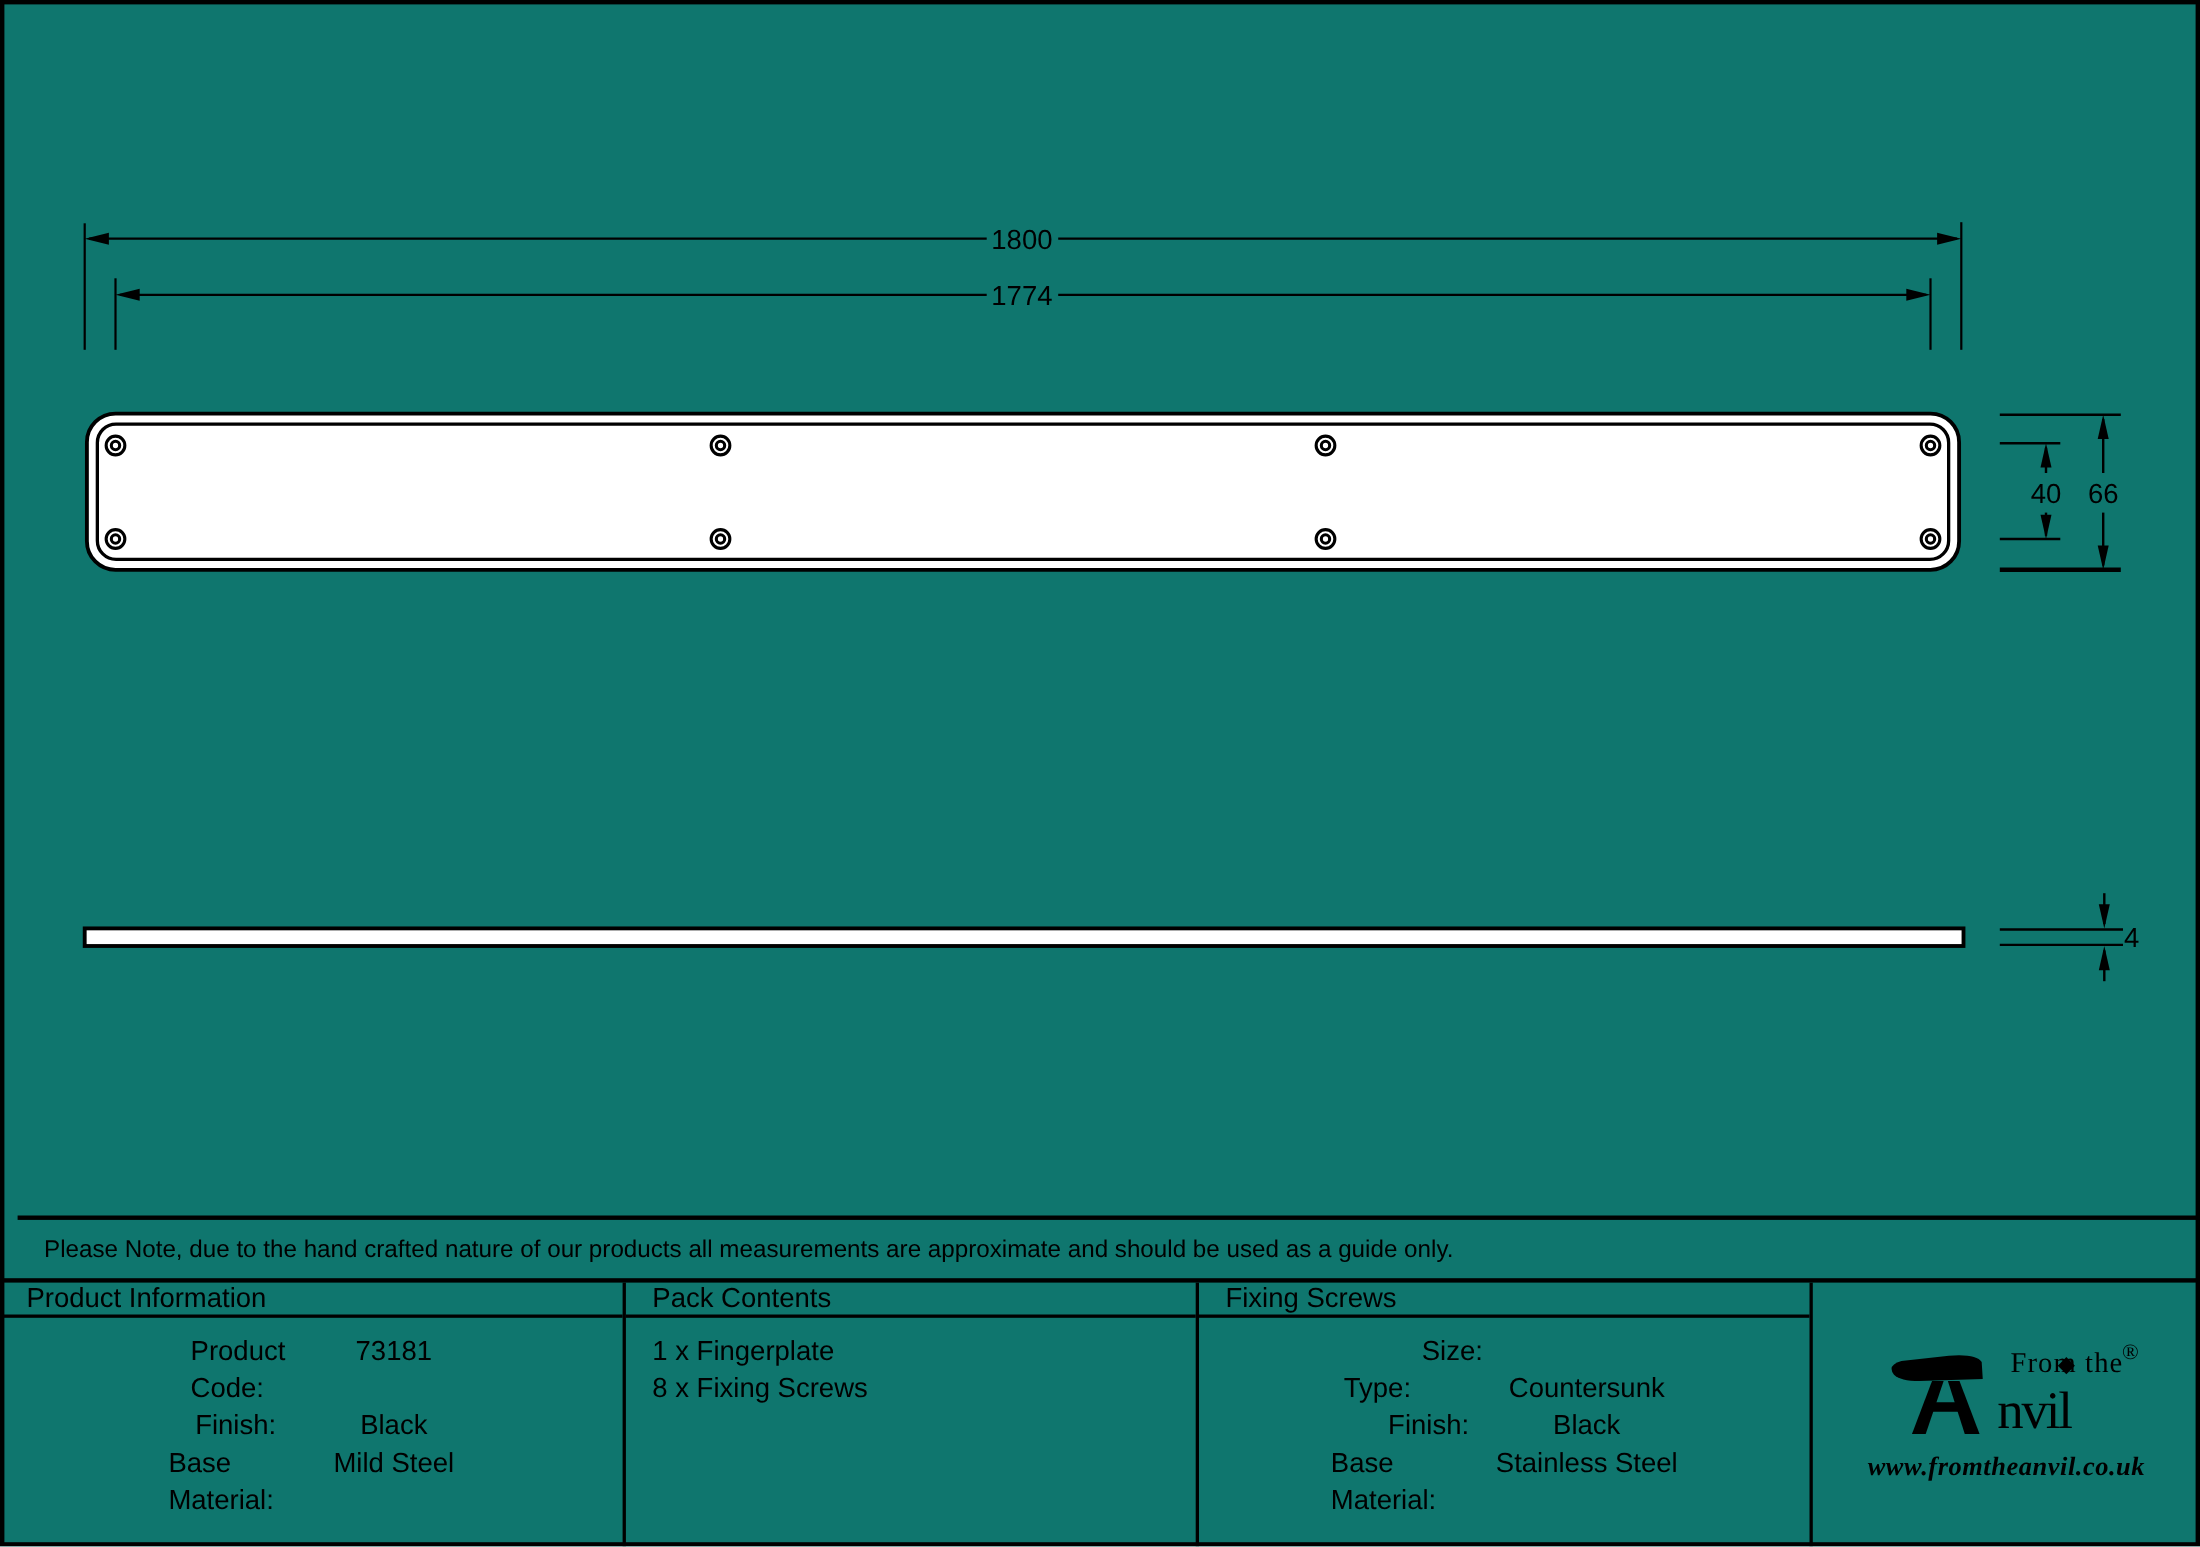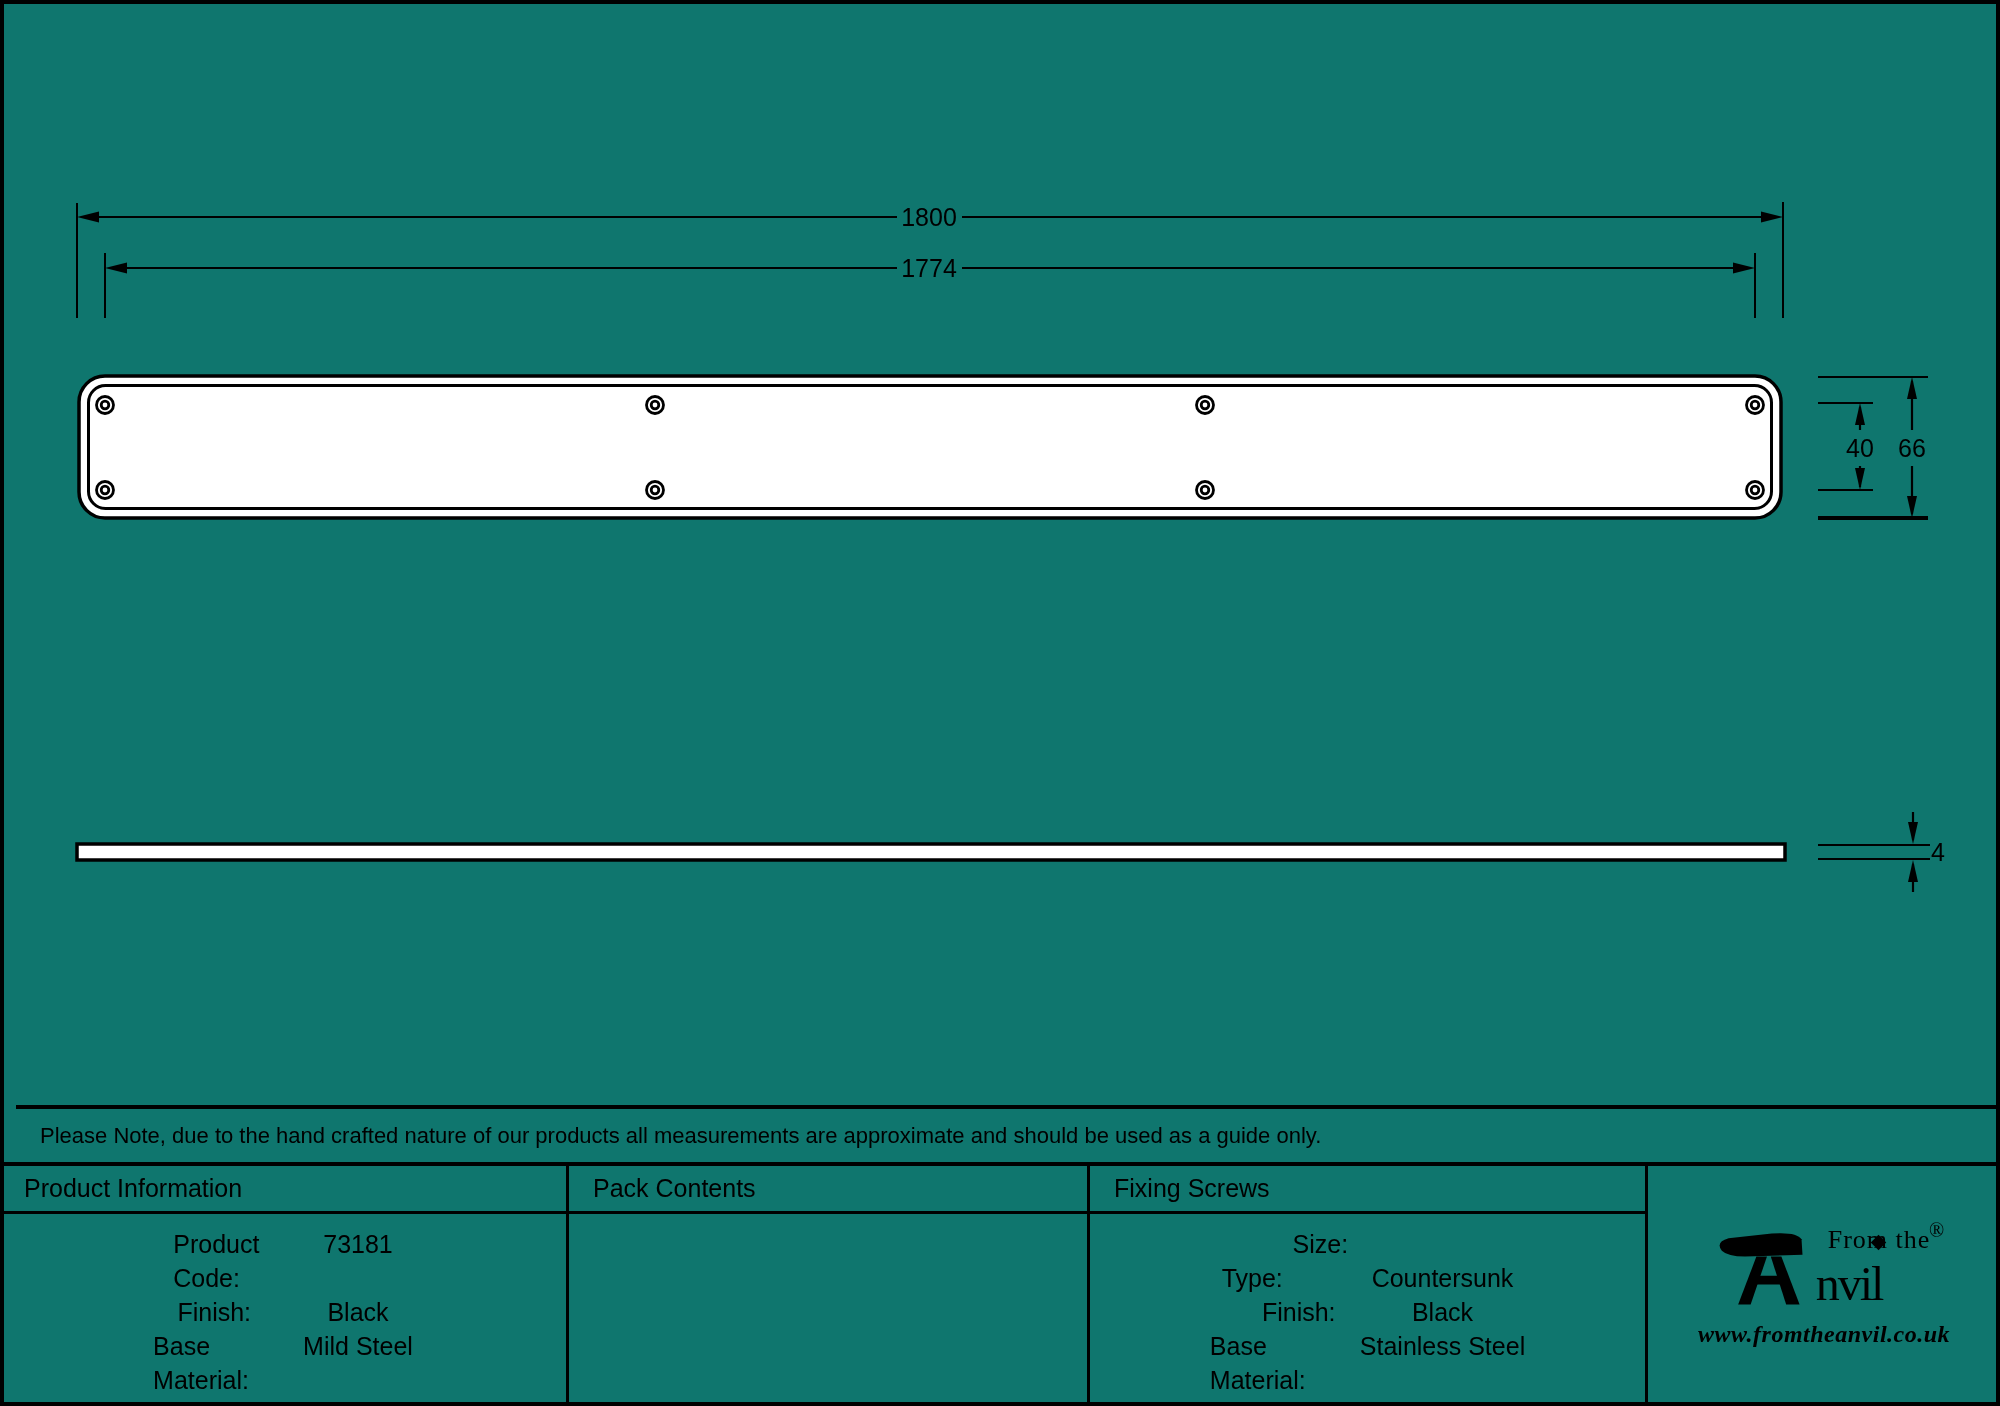--- a/index.html
+++ b/index.html
@@ -40,21 +40,21 @@
     position: absolute;
     left: 0; right: 0;
     top: 1162px; height: 244px;
     border-top: 4px solid #000;
     display: grid;
     grid-template-columns: 569px 521px 558px 1fr;
   }
   .col { border-right: 3px solid #000; display: flex; flex-direction: column; }
   .col:last-child { border-right: none; }
   .col-header {
-    height: 48px;
+    height: 32px;
     border-bottom: 3px solid #000;
     display: flex; align-items: center;
     padding: 0 24px;
     font-size: 25px;
   }
   .col-body { padding: 13px 24px 0 24px; font-size: 25px; }
   .kv-row { display: flex; line-height: 34px; justify-content: center; }
   .kv-label { width: 150px; flex: 0 0 150px; }
   .pc-line { line-height: 34px; }
   
@@ -194,20 +194,24 @@
         </div>
         <div class="kv-row">
           <span class="kv-label">Base Material:</span>
           <span class="kv-value">Mild Steel</span>
         </div>
       </div>
     </div>
 
     <div class="col">
       <div class="col-header">Pack Contents</div>
+      <div class="col-body">
+        <div class="pc-line">1 x Fingerplate</div>
+        <div class="pc-line">8 x Fixing Screws</div>
+      </div>
     </div>
 
     <div class="col">
       <div class="col-header">Fixing Screws</div>
       <div class="col-body">
         <div class="kv-row">
           <span class="kv-label">Size:</span>
         </div>
         <div class="kv-row">
           <span class="kv-label">Type:</span>

